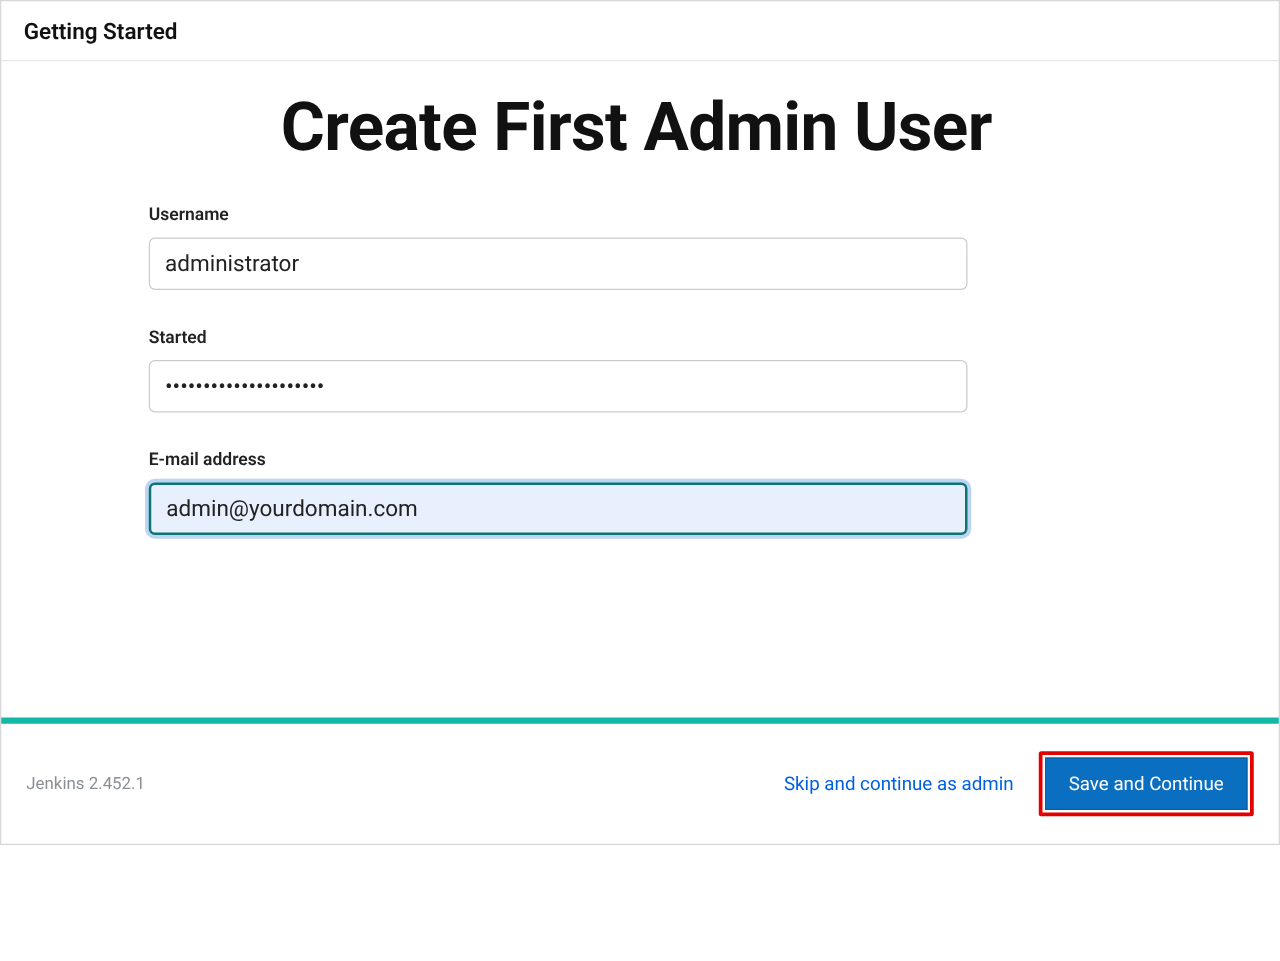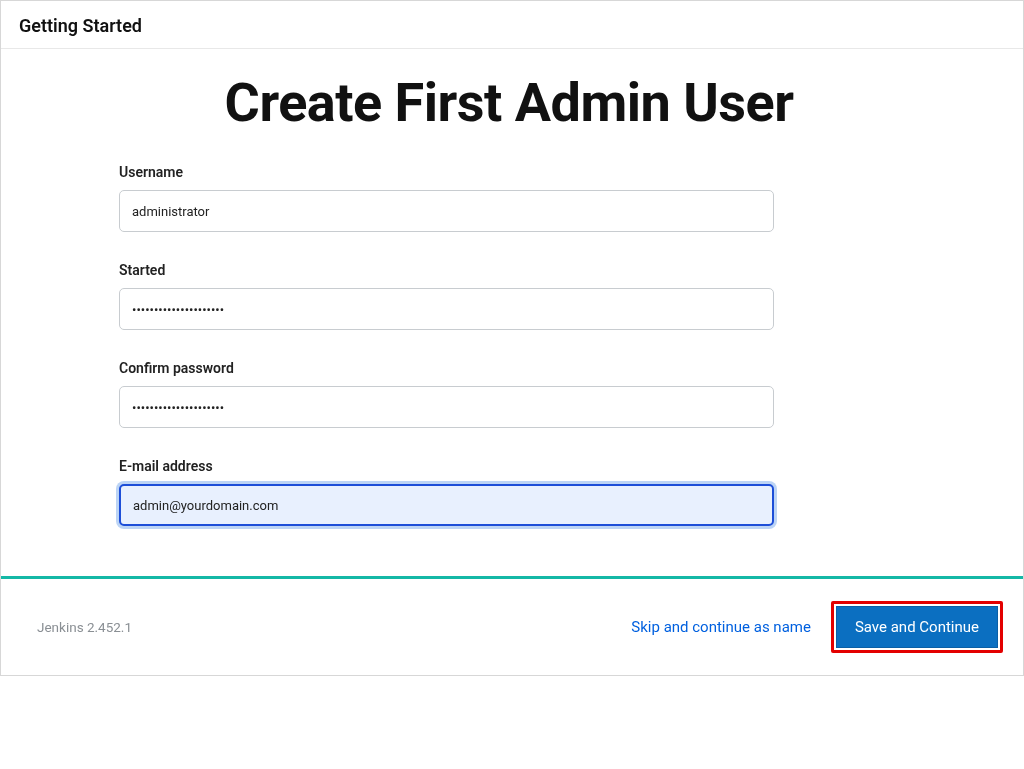--- a/index.html
+++ b/index.html
@@ -55,39 +55,39 @@
     display: block;
     font-size: 14px;
     font-weight: 600;
     color: #222;
     margin-bottom: 10px;
   }
   .text-input {
     width: 655px;
     height: 42px;
     padding: 8px 12px;
-    font-size: 13px;
+    font-size: 18px;
     color: #222;
     background: #fff;
     border: 1px solid #c8ccd0;
     border-radius: 5px;
     outline: none;
     font-family: inherit;
   }
   .text-input.autofilled {
     background: #e8f0fe;
   }
   .text-input.focused {
     background: #e8f0fe;
-    border: 2px solid #1d4ed8;
+    border: 2px solid #0f766e;
     box-shadow: 0 0 0 3px #bcd4f5;
   }
   .dialog-footer {
-    border-top: 3px solid #14b8a6;
-    padding: 22px 20px 22px 36px;
+    border-top: 5px solid #14b8a6;
+    padding: 22px 20px 22px 20px;
     display: flex;
     align-items: center;
     justify-content: space-between;
   }
   .footer-version {
     font-size: 13.5px;
     color: #8a8f94;
   }
   .footer-actions {
     display: flex;
@@ -139,38 +139,34 @@
       <div class="form-group">
         <label class="form-label">Username</label>
         <input type="text" class="text-input" value="administrator" style="">
       </div>
 
       <div class="form-group">
         <label class="form-label">Started</label>
         <input type="password" class="text-input" value="•••••••••••••••••••••" style="">
       </div>
 
-      <div class="form-group">
-        <label class="form-label">Confirm password</label>
-        <input type="password" class="text-input" value="•••••••••••••••••••••" style="">
-      </div>
 
 
       <div class="form-group">
         <label class="form-label">E-mail address</label>
         <input type="text" class="text-input focused" value="admin@yourdomain.com" style="">
       </div>
 
       <div class="spacer"></div>
     </div>
   </div>
 
   <div class="dialog-footer">
     <div class="footer-version">Jenkins 2.452.1</div>
     <div class="footer-actions">
-      <button class="link-button">Skip and continue as name</button>
+      <button class="link-button">Skip and continue as admin</button>
       <span class="highlight-box">
         <button class="primary-button">Save and Continue</button>
       </span>
     </div>
   </div>
 
 </div>
 
 </body></html>

